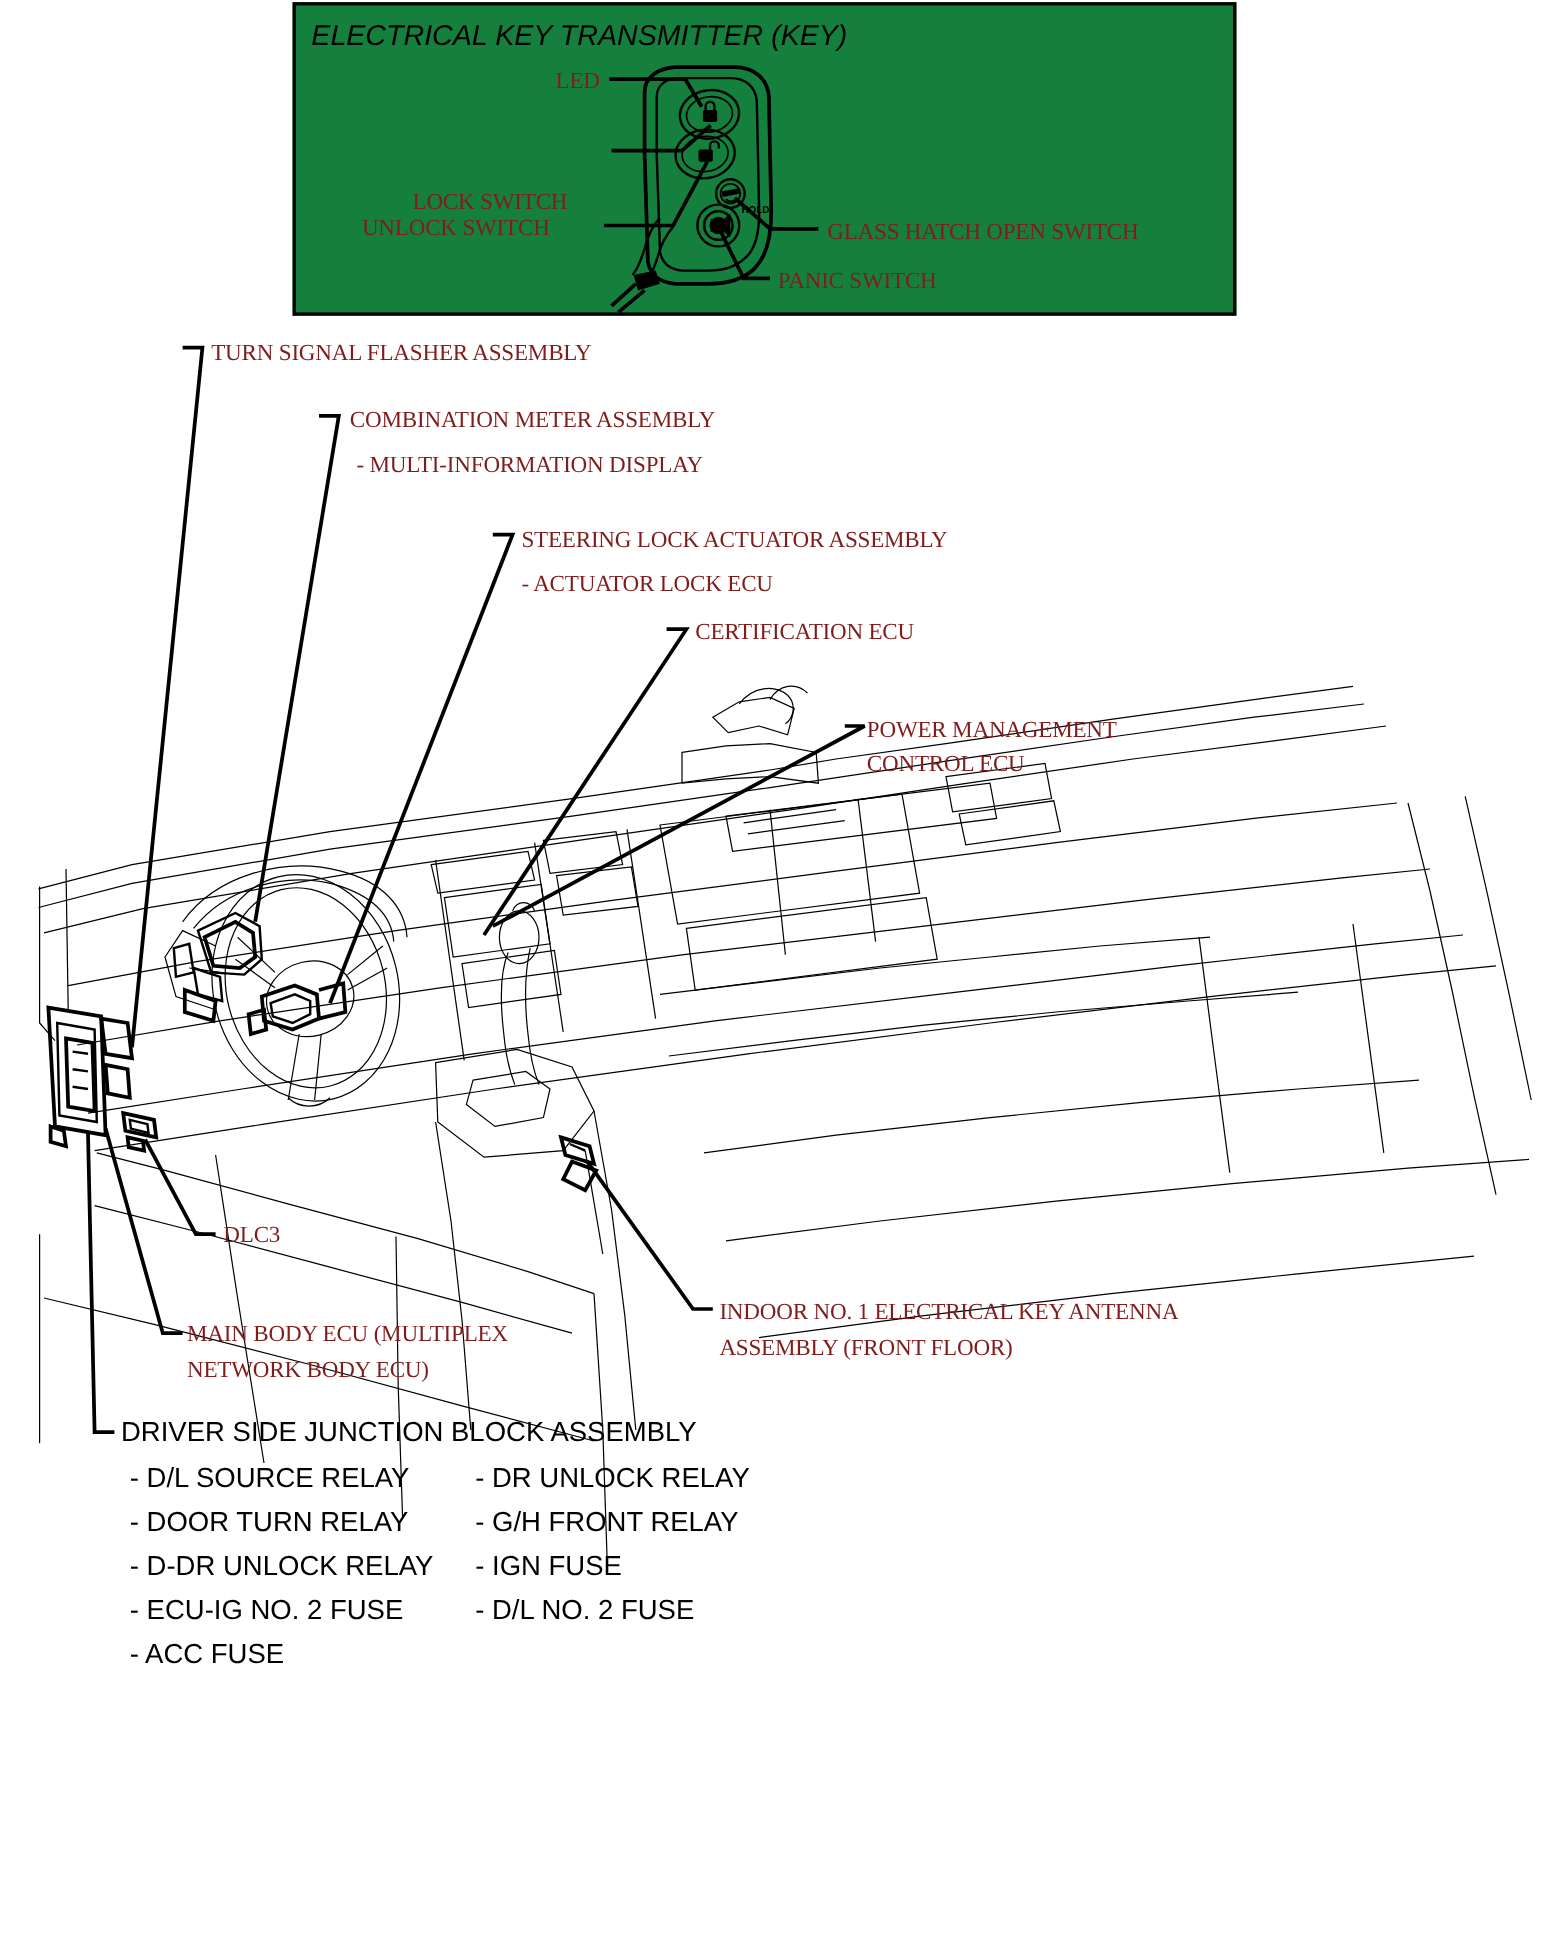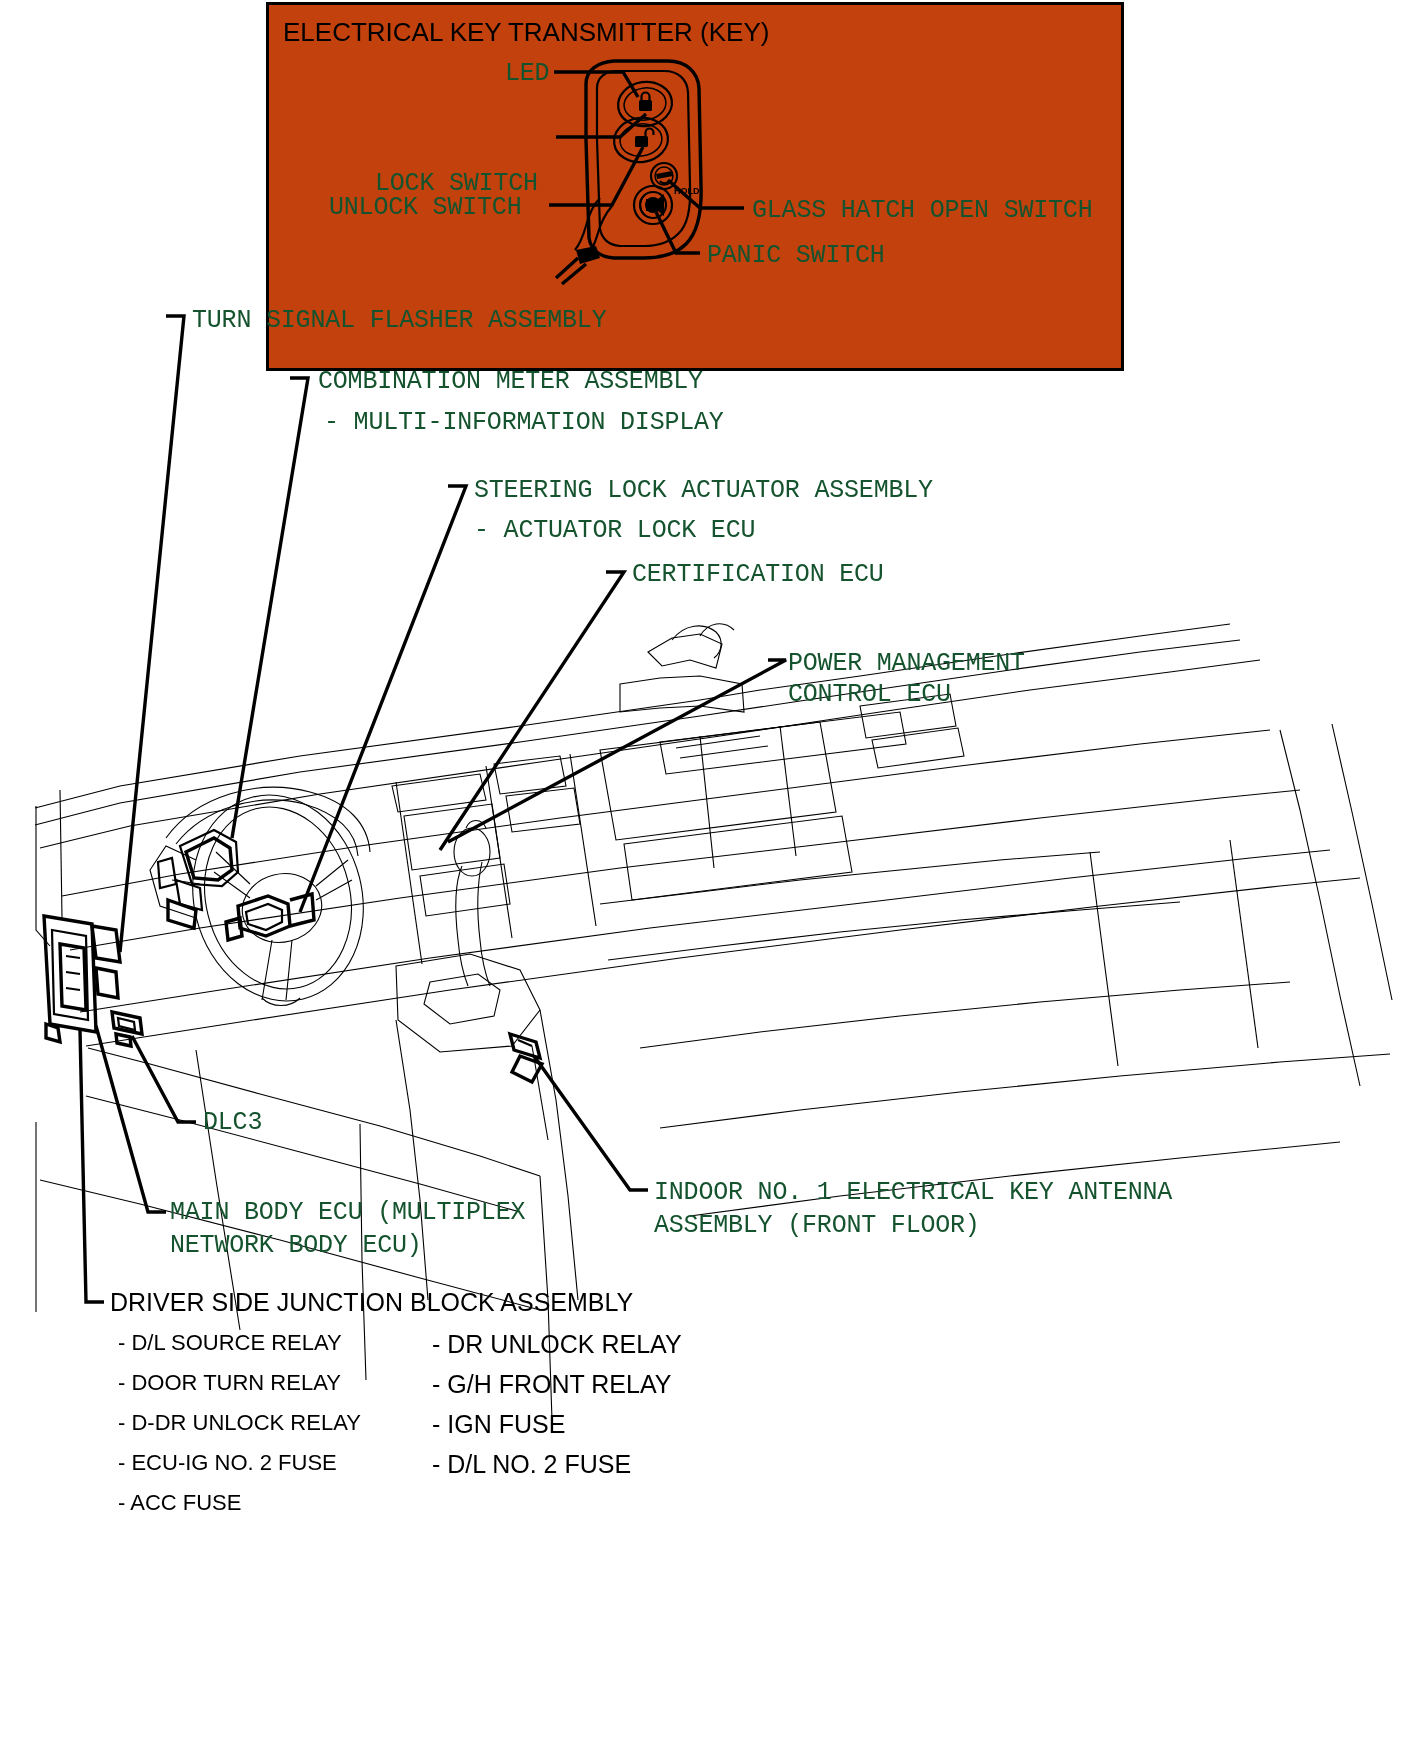--- a/index.html
+++ b/index.html
@@ -11,35 +11,36 @@
     width: 1424px; height: 1763px;
     position: relative;
     font-family: "Liberation Sans", sans-serif;
     color: #000000;
     overflow: hidden;
   }
   #stage { position: absolute; inset: 0; }
 
   .lbl {
     position: absolute;
-    font-family: Liberation Mono, monospace;
-    font-size: 25px;
+    font-family: Liberation Serif, serif;
+    font-size: 21px;
     line-height: 31px;
     letter-spacing: -0.2px;
-    color: #14532d;
+    color: #7f1d1d;
     white-space: nowrap;
   }
 
   
   #key-panel {
     position: absolute;
     left: 266px; top: 2px;
-    width: 858px; height: 369px;
+    width: 858px; height: 285px;
     border: 3px solid #000;
-    background: #c2410c;
+    background: #15803d;
+    font-style: italic;
   }
   #key-panel-title {
     position: absolute;
     left: 14px; top: 12px;
     font-size: 26px;
   }
 
   
   .svg-layer {
     position: absolute; left: 0; top: 0;
@@ -49,21 +50,21 @@
   .ln   { stroke: #000; fill: none; stroke-width: 2.2; }
   .ln-b { stroke: #000; fill: none; stroke-width: 3.4; }
   .ln-t { stroke: #000; fill: none; stroke-width: 1.5; }
   .ln-h { stroke: #000; fill: none; stroke-width: 1.1; }
   .fillblack { fill: #000; stroke: none; }
 
   
   #jb-list { position: absolute; left: 110px; top: 1330px; width: 700px; }
   #jb-title { position: absolute; left: 110px; top: 1288px; font-size: 25px; }
   .jb-row { position: relative; height: 40px; }
-  .jb-col1 { position: absolute; left: 8px; font-size: 22px; white-space: nowrap;}
+  .jb-col1 { position: absolute; left: 8px; font-size: 25px; white-space: nowrap;}
   .jb-col2 { position: absolute; left: 322px; font-size: 25px; white-space: nowrap;}
 </style>
 </head>
 <body>
 
 <div id="stage">
 
   <div id="key-panel">
     <div id="key-panel-title">ELECTRICAL KEY TRANSMITTER (KEY)</div>
   </div>

